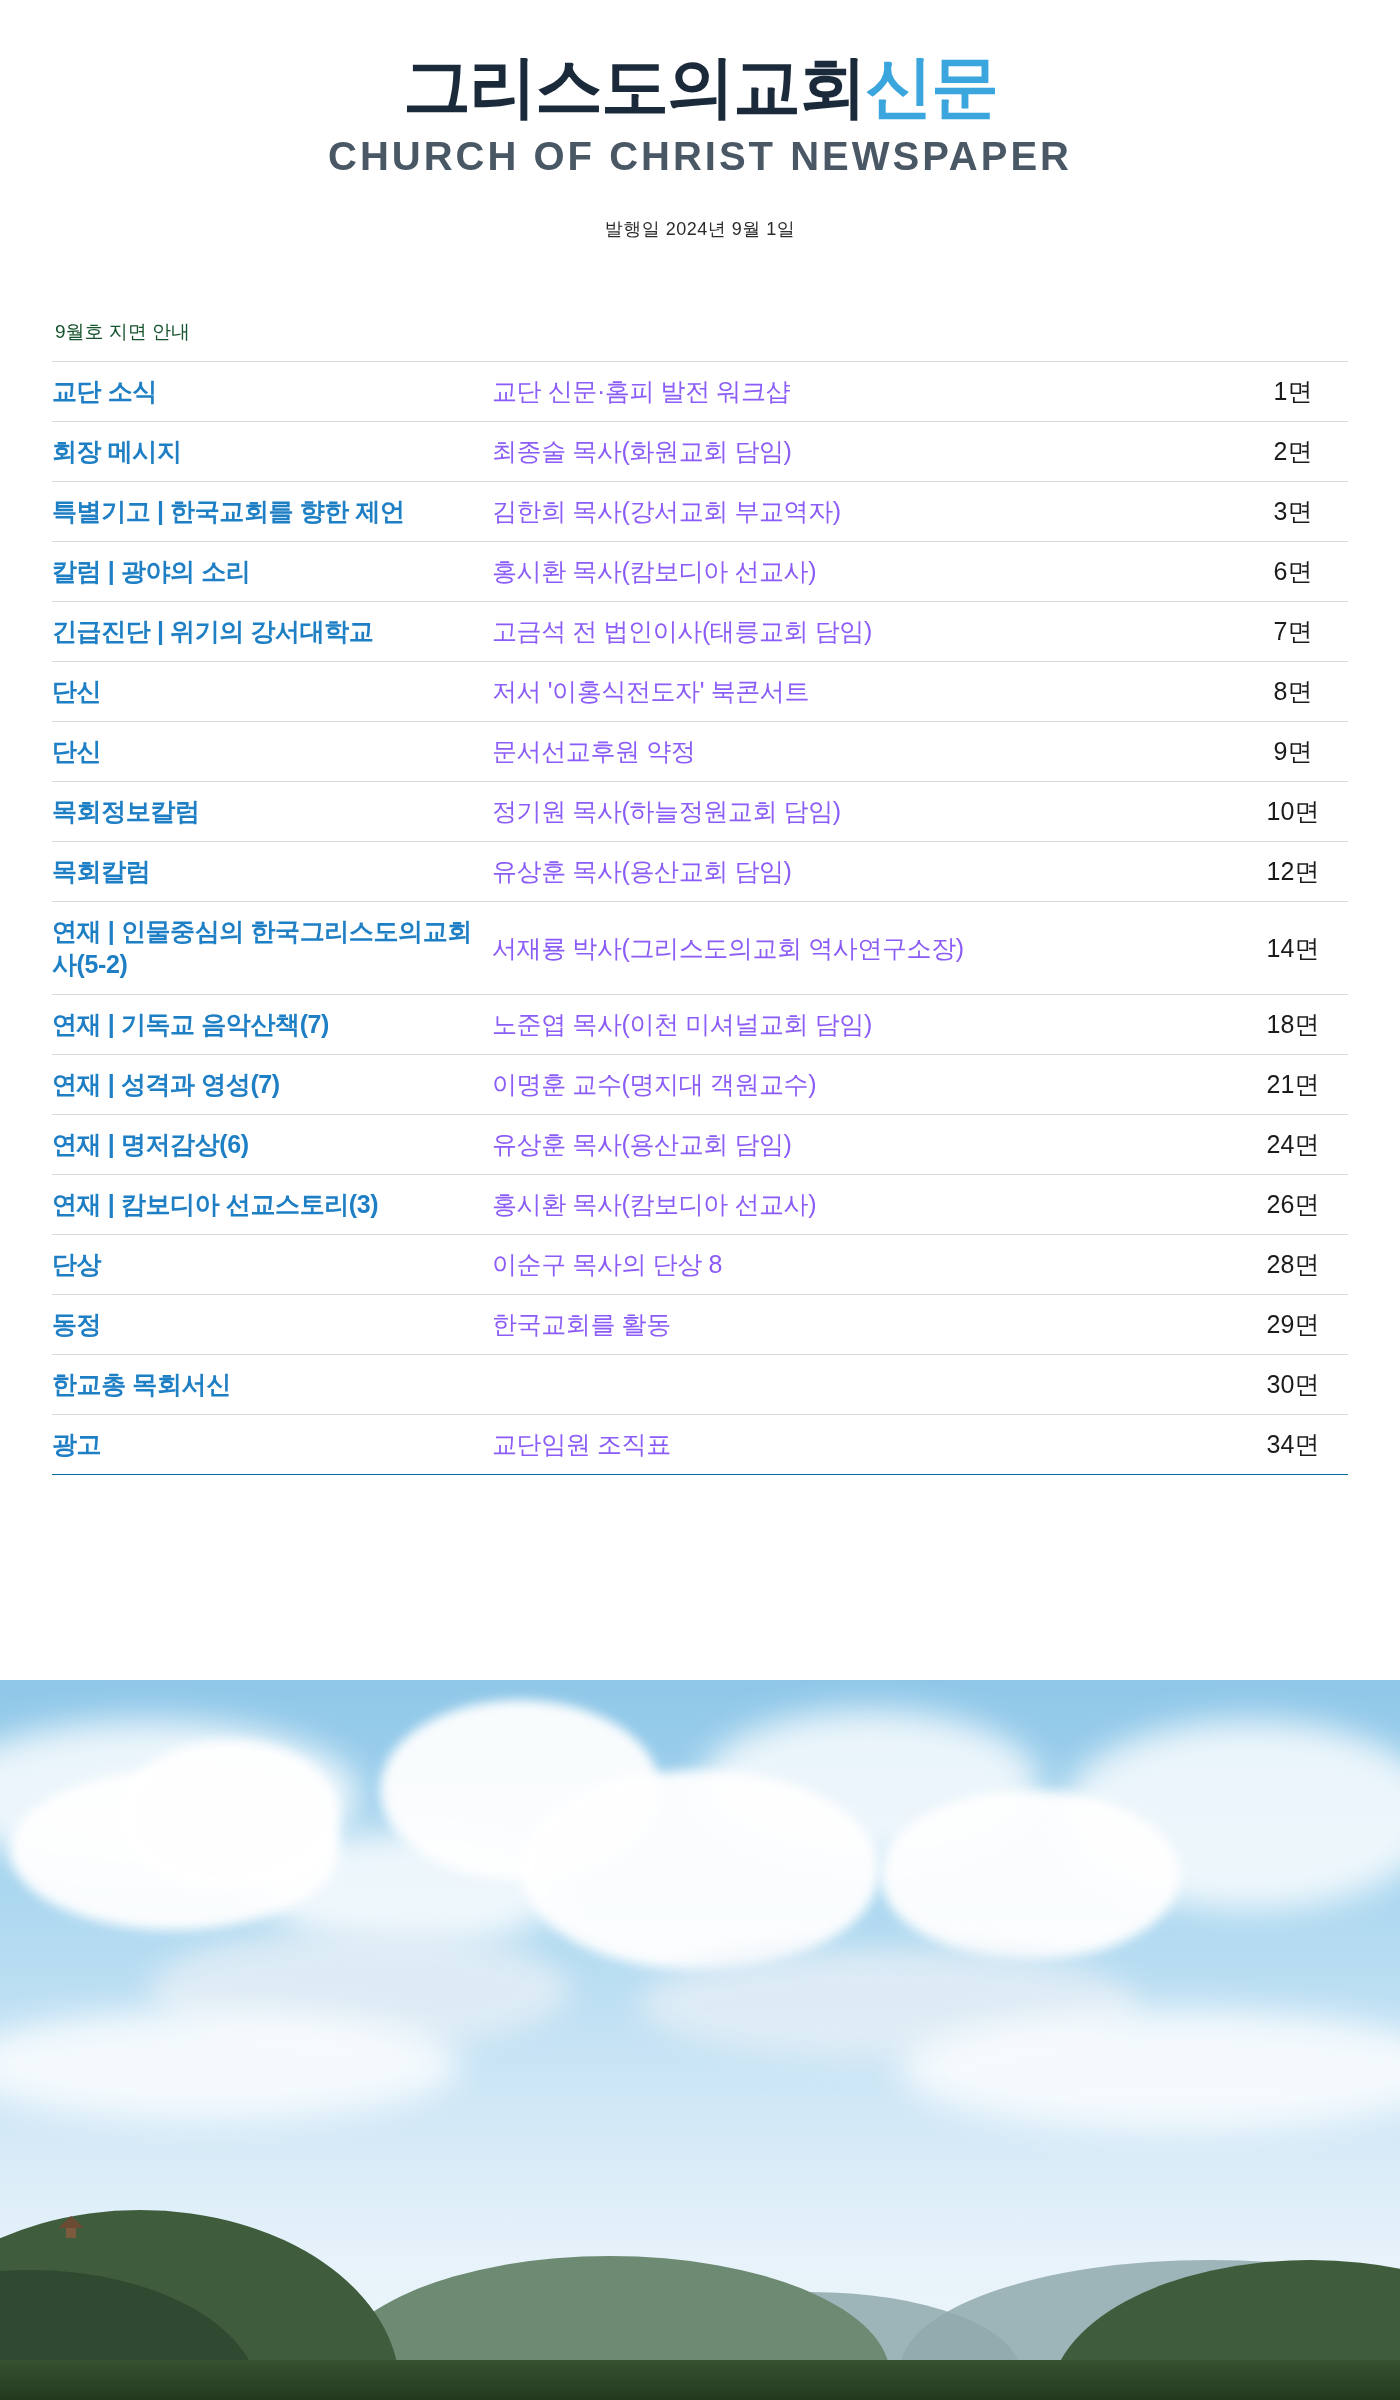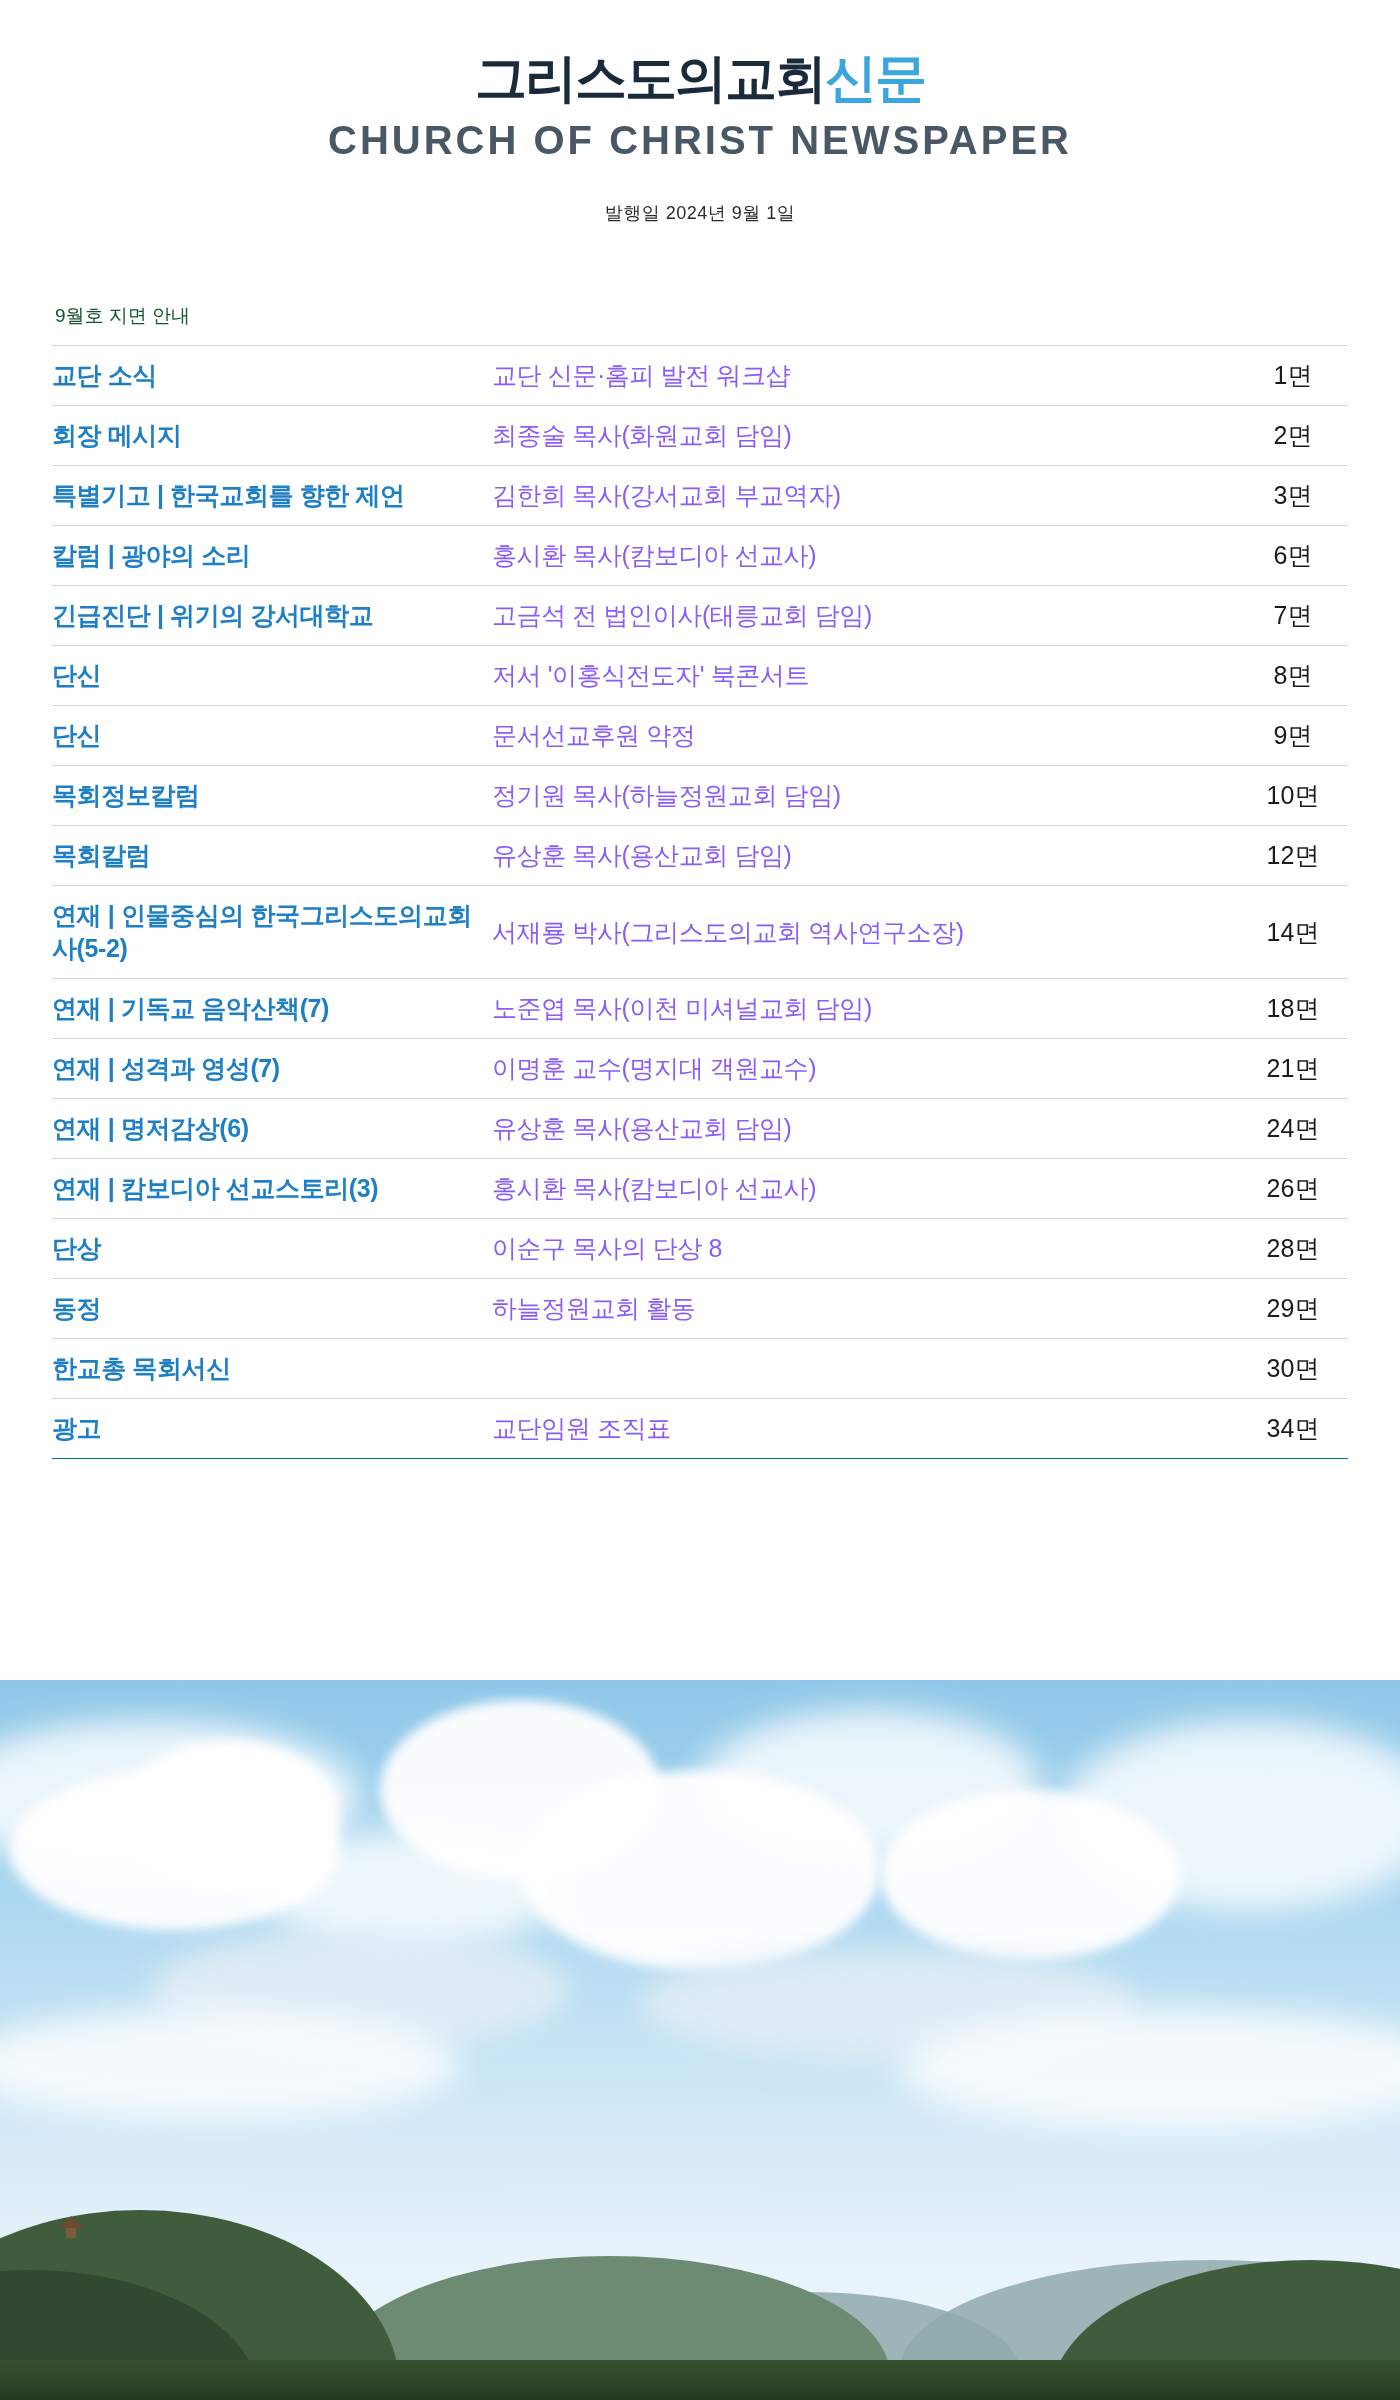--- a/index.html
+++ b/index.html
@@ -23,21 +23,21 @@
     background: #ffffff;
     overflow: hidden;
   }
 
   
   .masthead {
     padding-top: 52px;
     text-align: center;
   }
   .logo-line {
-    font-size: 52px;
+    font-size: 68px;
     font-weight: 800;
     letter-spacing: -2px;
     line-height: 1.0;
     white-space: nowrap;
   }
   .logo-dark { color: #1b2a3b; }
   .logo-blue { color: #3aa6dd; }
 
   .logo-sub {
     margin-top: 14px;
@@ -255,21 +255,21 @@
             <td class="col-title">홍시환 목사(캄보디아 선교사)</td>
             <td class="col-page">26면</td>
           </tr>
           <tr>
             <td class="col-section">단상</td>
             <td class="col-title">이순구 목사의 단상 8</td>
             <td class="col-page">28면</td>
           </tr>
           <tr>
             <td class="col-section">동정</td>
-            <td class="col-title">하늘정원교회 활동</td>
+            <td class="col-title">한국교회를 활동</td>
             <td class="col-page">29면</td>
           </tr>
           <tr>
             <td class="col-section">한교총 목회서신</td>
             <td class="col-title"></td>
             <td class="col-page">30면</td>
           </tr>
           <tr>
             <td class="col-section">광고</td>
             <td class="col-title">교단임원 조직표</td>

